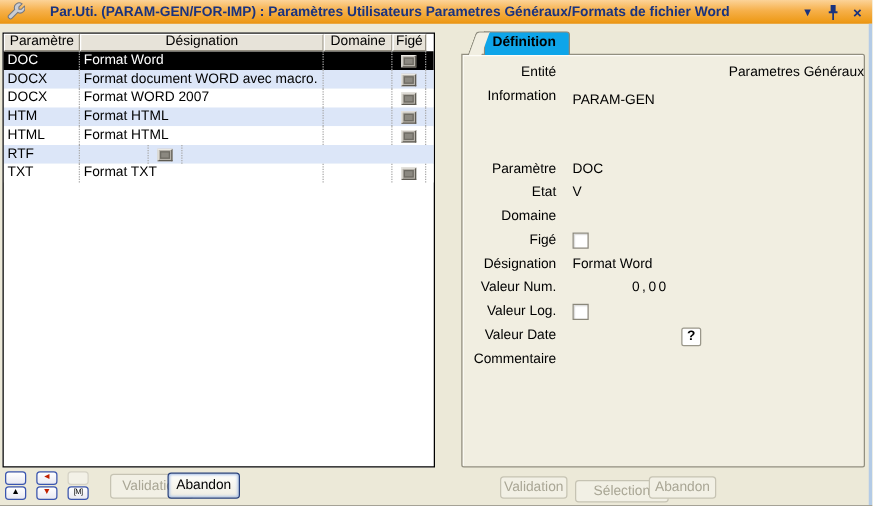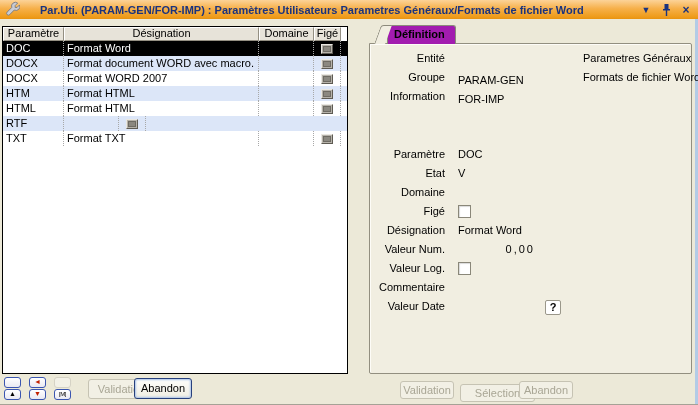--- a/index.html
+++ b/index.html
@@ -48,21 +48,21 @@
   .rowcheck {
     width:12px; height:10px; background:#B6B2AA; box-sizing:border-box;
     border:1px solid; border-color:#EAE8E2 #5E5B53 #5E5B53 #EAE8E2;
     display:flex; align-items:center; justify-content:center;
   }
   .rowcheck::after { content:""; width:6px; height:4px; background:#8B8880; border:1px solid #6E6B63; }
   
   .tabpanel { position:absolute; left:369px; top:25px; width:323px; height:349px; }
   .tab {
     position:absolute; left:18px; top:0; height:19px; line-height:17px; z-index:2;
-    padding:0 10px 0 6px; font-weight:bold; background:#a21caf;
+    padding:0 10px 0 6px; font-weight:bold; background:#0ea5e9;
     border:1px solid #8C8A7C; border-bottom:none; border-radius:0 3px 0 0; box-sizing:border-box;
   }
   .tab::before {
     content:""; position:absolute; left:-7px; top:-1px; width:10px; height:18px;
     background:#F1EEE1; border-left:1px solid #8C8A7C; border-top:1px solid #8C8A7C;
     border-radius:3px 0 0 0; transform:skewX(-20deg); transform-origin:top left;
   }
   .panelbody {
     position:absolute; left:0; top:18px; right:0; bottom:0; z-index:1;
     background:#F1EEE1; border:1px solid #928F80; border-radius:0 2px 2px 2px;
@@ -205,25 +205,20 @@
   <div class="tabpanel">
     <div class="tab">Définition</div>
     <div class="panelbody">
 
       <div class="frow">
         <span class="flabel">Entité</span>
         <span class="fcode">PARAM-GEN</span>
         <span class="fdesc">Parametres Généraux</span>
       </div>
       <div class="frow">
-        <span class="flabel">Groupe</span>
-        <span class="fcode">FOR-IMP</span>
-        <span class="fdesc">Formats de fichier Word</span>
-      </div>
-      <div class="frow">
         <span class="flabel">Information</span>
         <span class="fval"></span>
       </div>
 
       <div class="gap"></div>
 
       <div class="frow">
         <span class="flabel">Paramètre</span>
         <span class="fval">DOC</span>
       </div>
@@ -245,26 +240,26 @@
       </div>
       <div class="frow">
         <span class="flabel">Valeur Num.</span>
         <span class="fnum">0,00</span>
       </div>
       <div class="frow">
         <span class="flabel">Valeur Log.</span>
         <span class="cbox"></span>
       </div>
       <div class="frow">
+        <span class="flabel">Valeur Date</span>
+        <span class="qbtn">?</span>
+      </div>
+      <div class="frow">
         <span class="flabel">Commentaire</span>
         <span class="fval"></span>
-      </div>
-      <div class="frow">
-        <span class="flabel">Valeur Date</span>
-        <span class="qbtn">?</span>
       </div>
 
     </div>
   </div>
 
   <div class="nav-grid">
     <span class="navbtn"></span>
     <span class="navbtn red">◄</span>
     <span class="navbtn off"></span>
     <span class="navbtn">▲</span>

